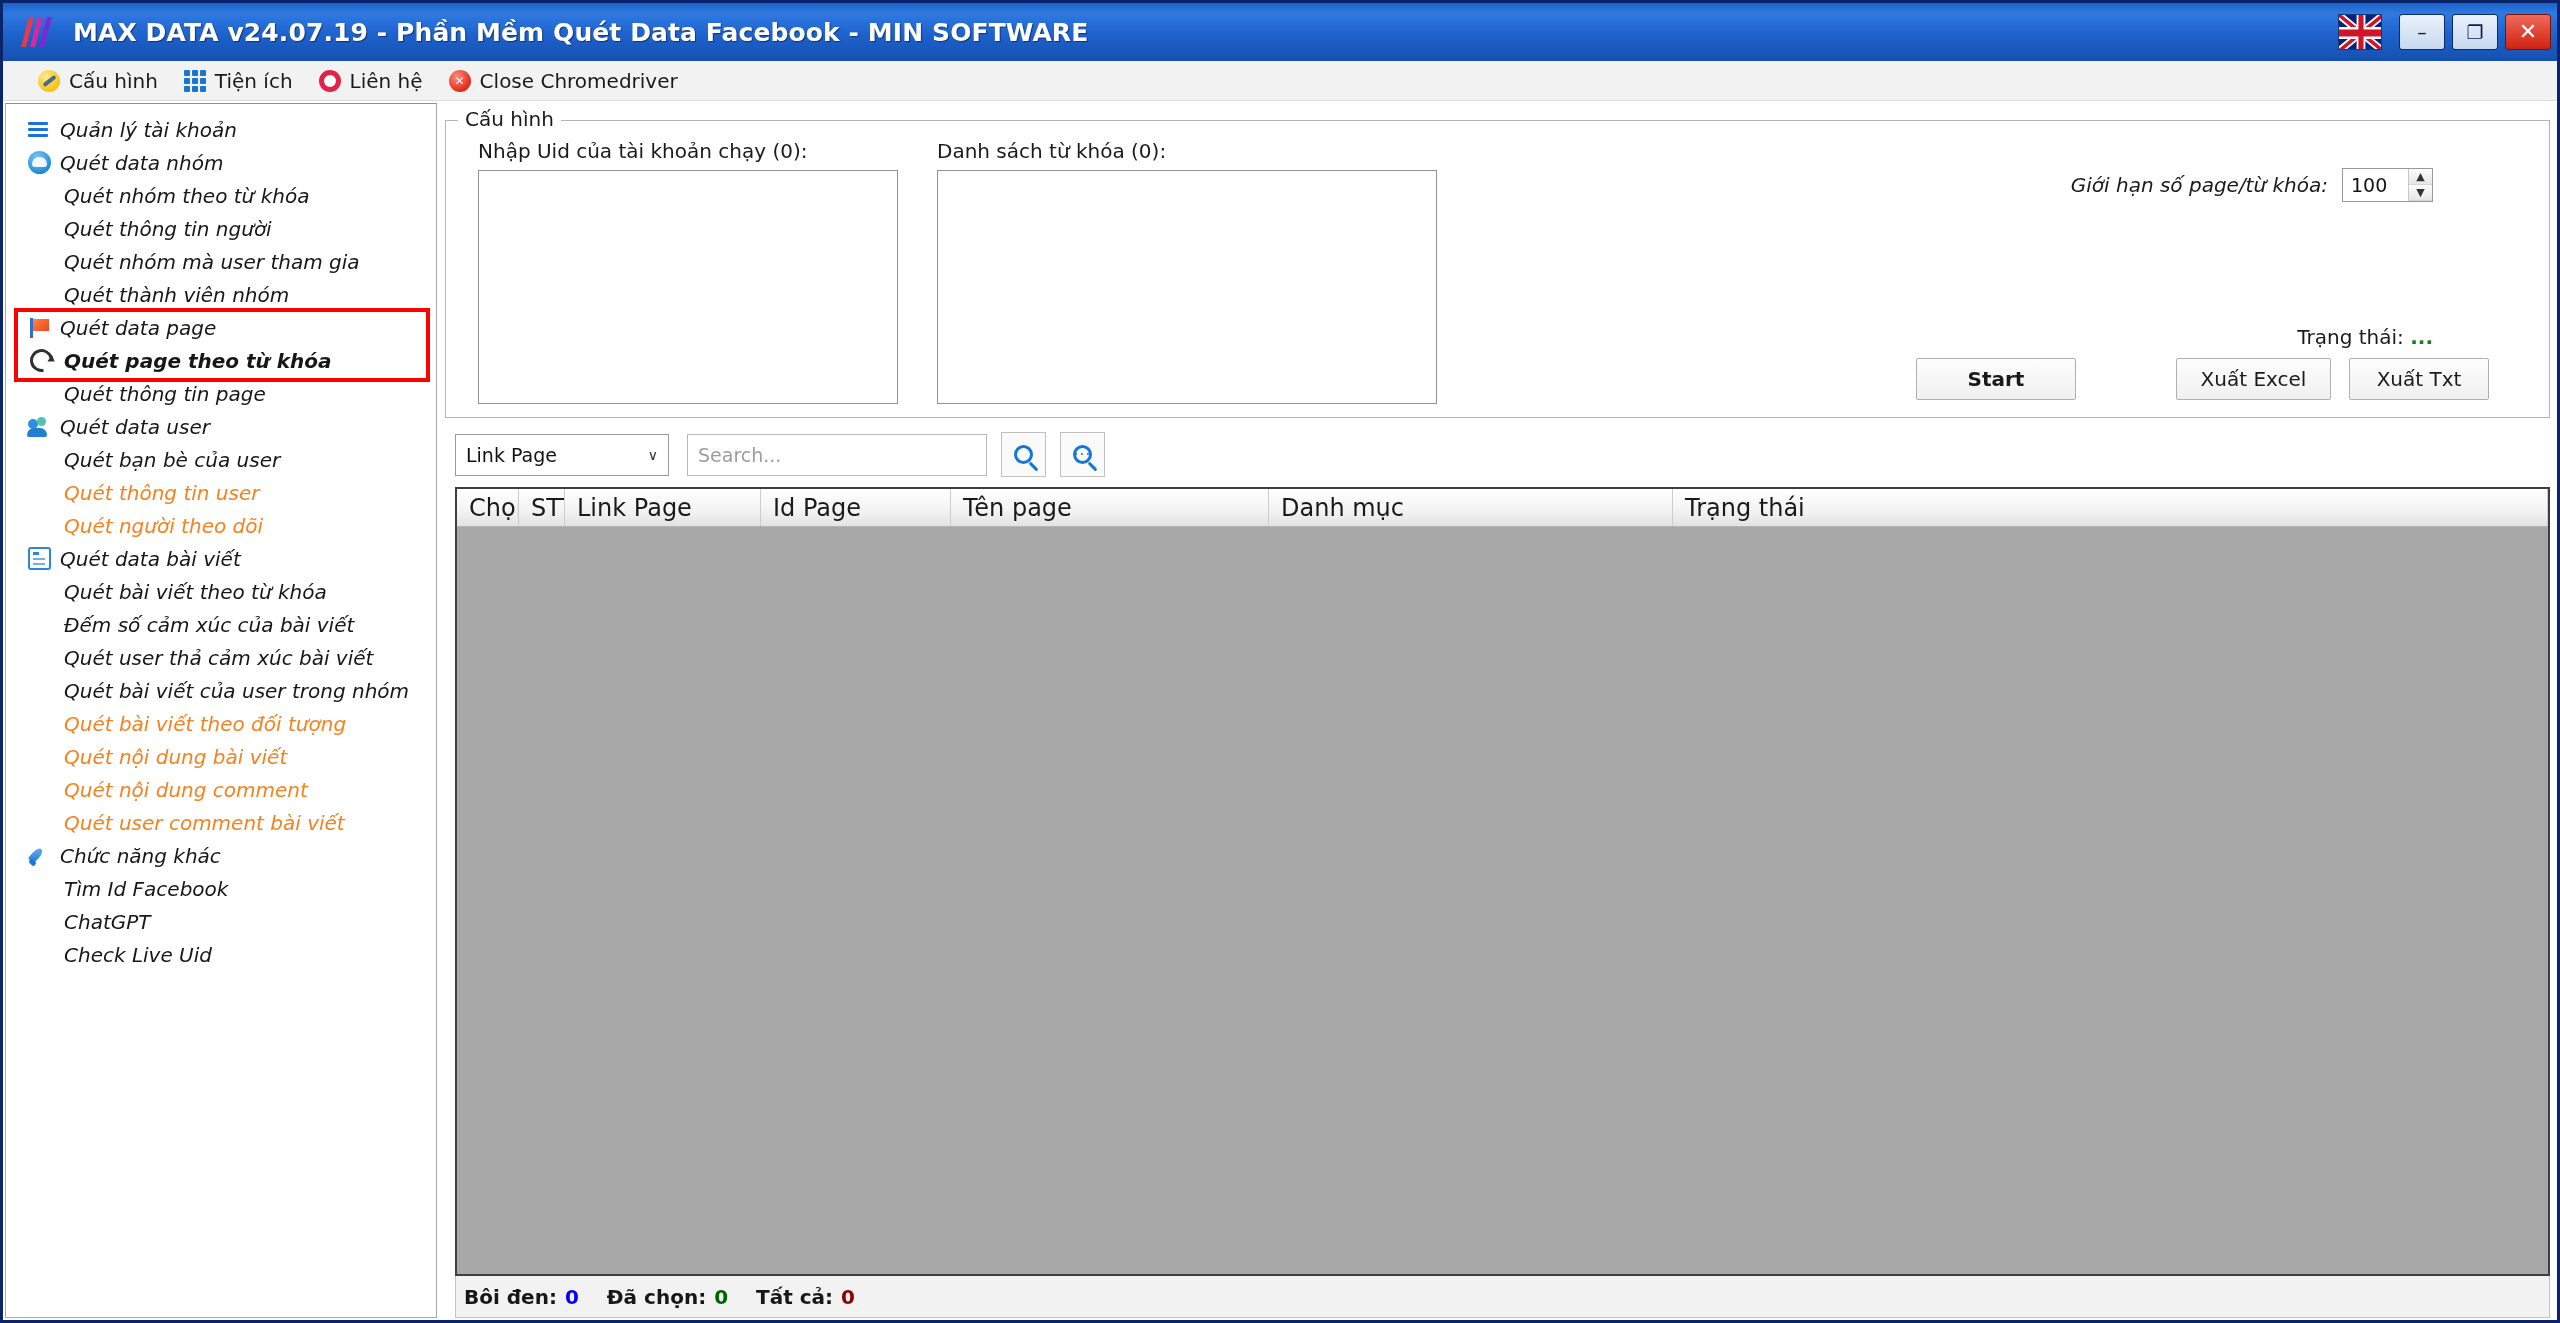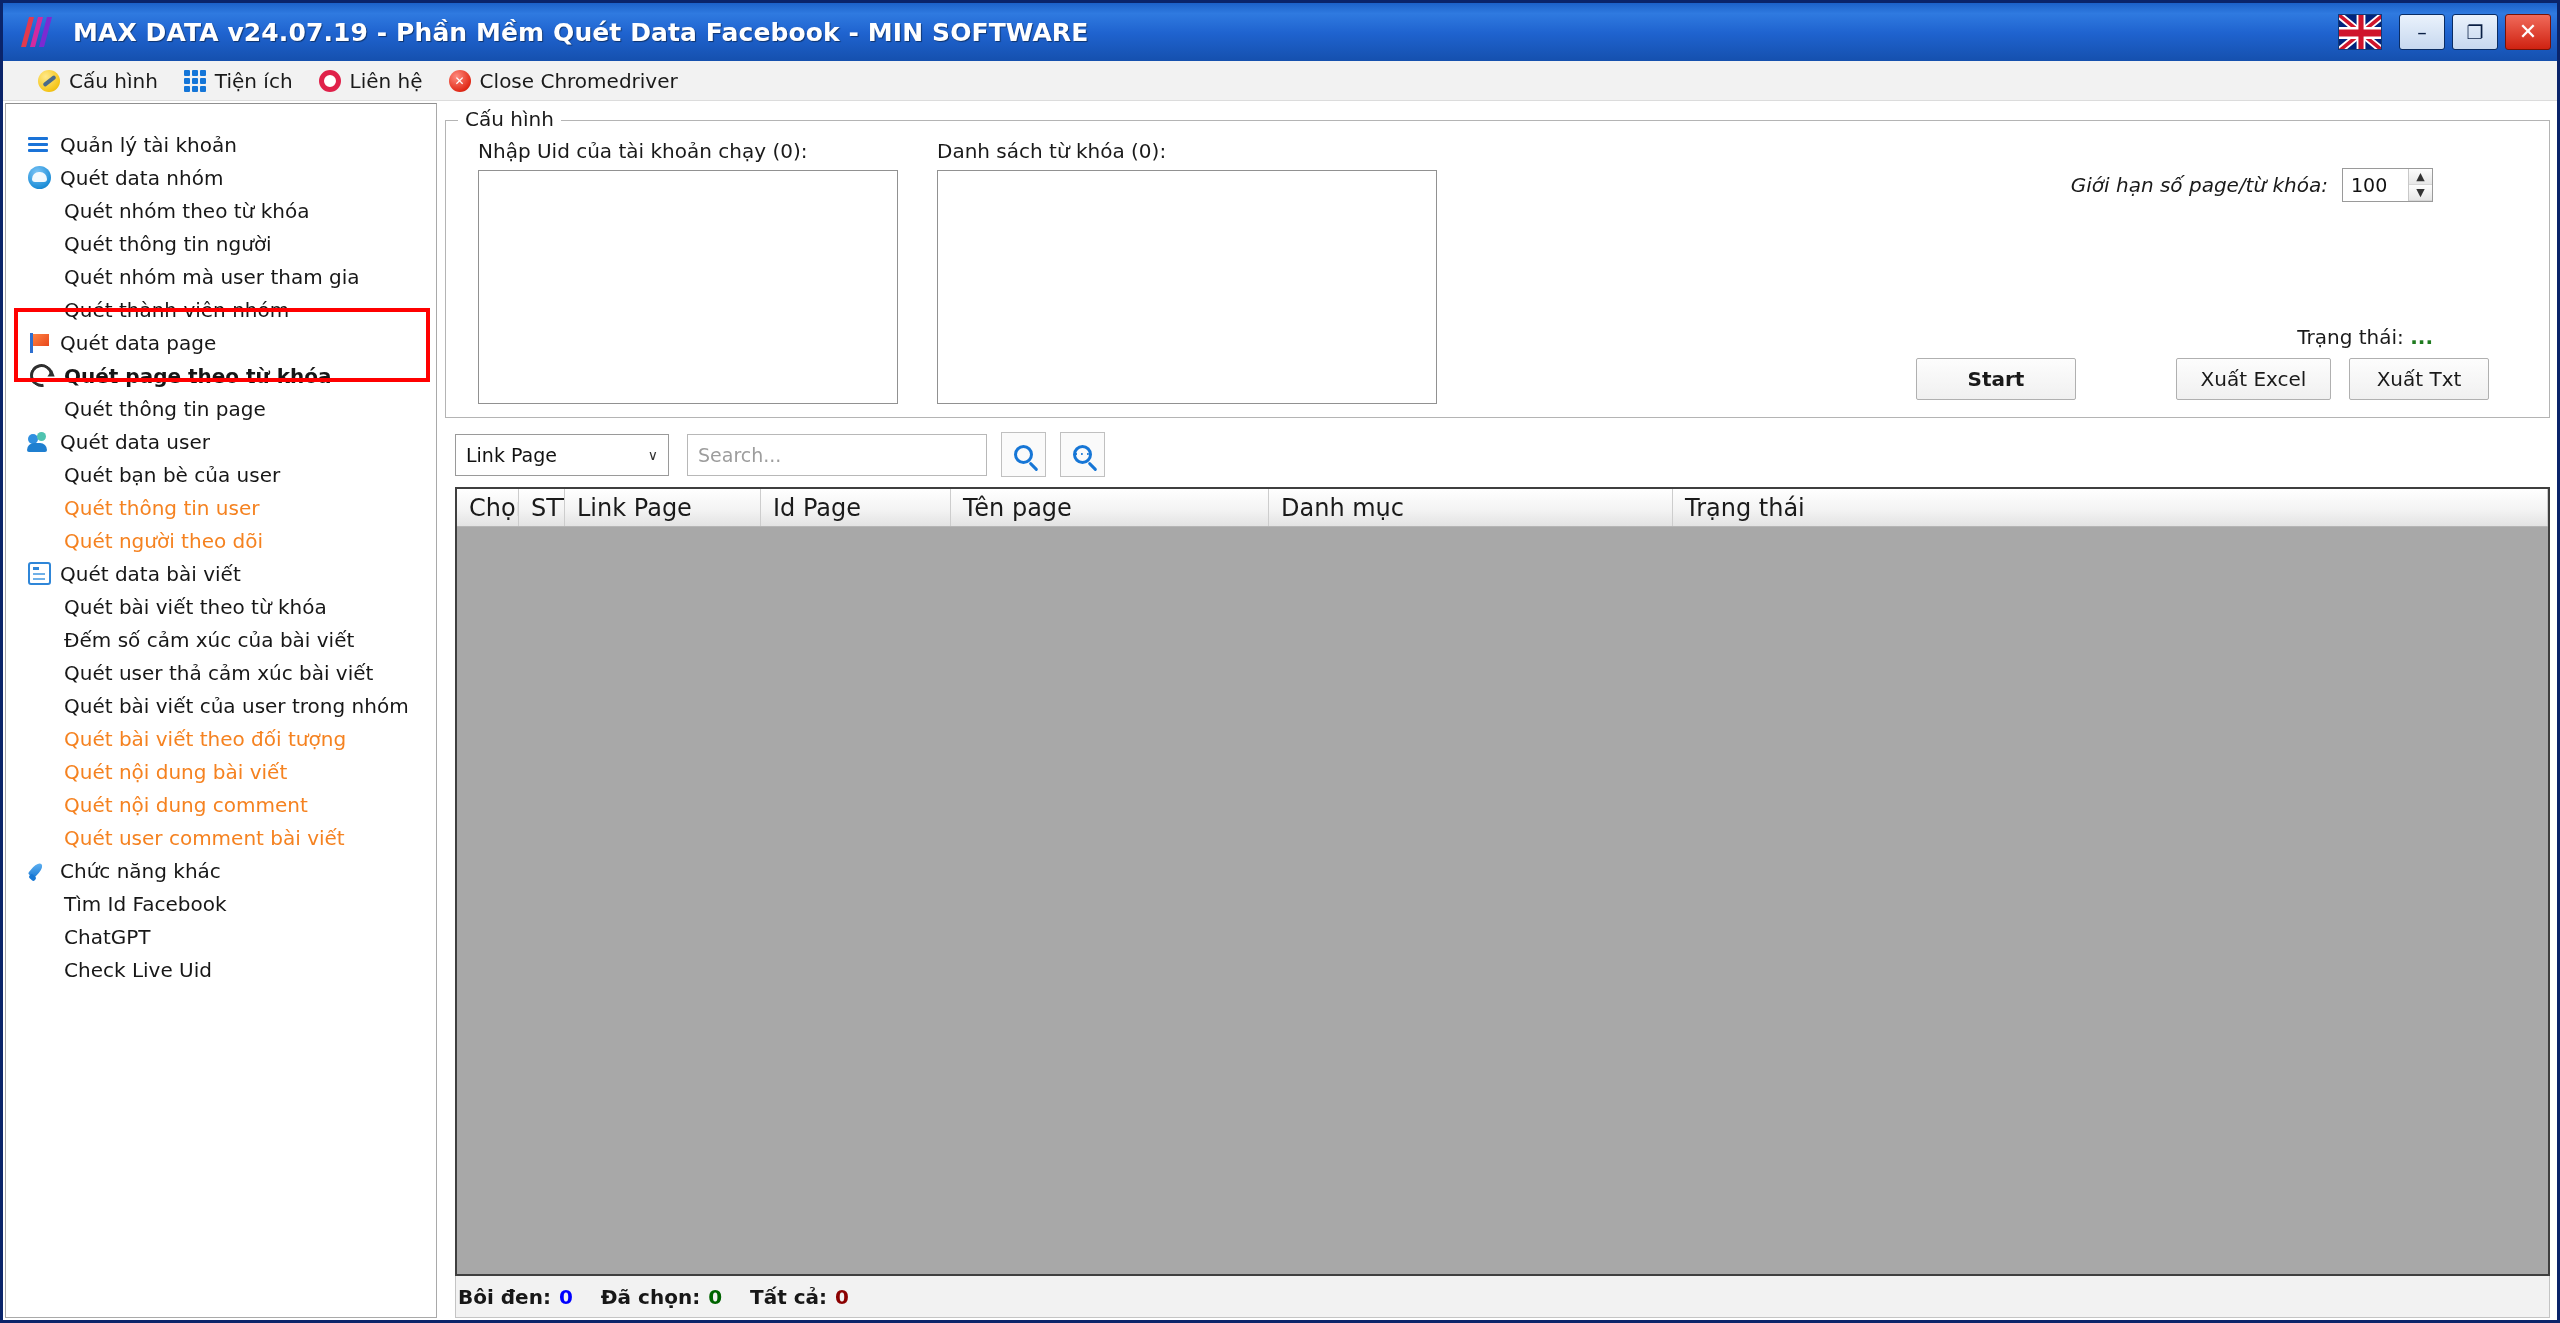--- a/index.html
+++ b/index.html
@@ -146,21 +146,22 @@
   }
 
   
   #sidebar {
     width: 432px; flex: 0 0 432px;
     background: #ffffff;
     border: 1px solid #a9a9a9;
     border-top: 1px solid #8f8f8f;
     position: relative;
     overflow: hidden;
-    padding-top: 24px;
+    padding-top: 9px;
+    font-style: italic;
   }
   .tree-item {
     height: 33px;
     display: flex;
     align-items: center;
     padding-left: 22px;
     font-size: 20px;
     color: #171717;
     cursor: pointer;
     white-space: nowrap;
@@ -483,21 +484,21 @@
   
   #footer-bar {
     flex: 0 0 42px;
     height: 42px;
     margin-left: 10px;
     border: 1px solid #c4c4c4;
     border-top: none;
     background: #f2f2f2;
     display: flex;
     align-items: center;
-    padding-left: 2px;
+    padding-left: 8px;
     font-size: 20px;
   }
   #footer-bar .fl {
     font-weight: bold; color: #171717; margin-right: 8px;
   }
   #footer-bar .fv {
     font-weight: bold; margin-right: 28px;
   }
 </style>
 </head>

